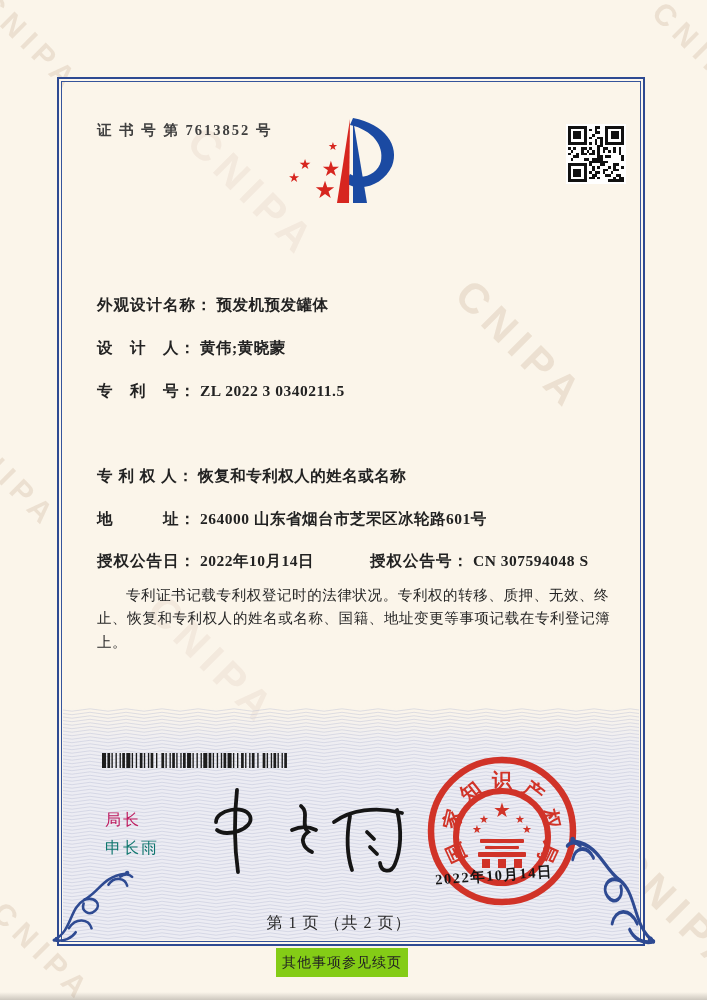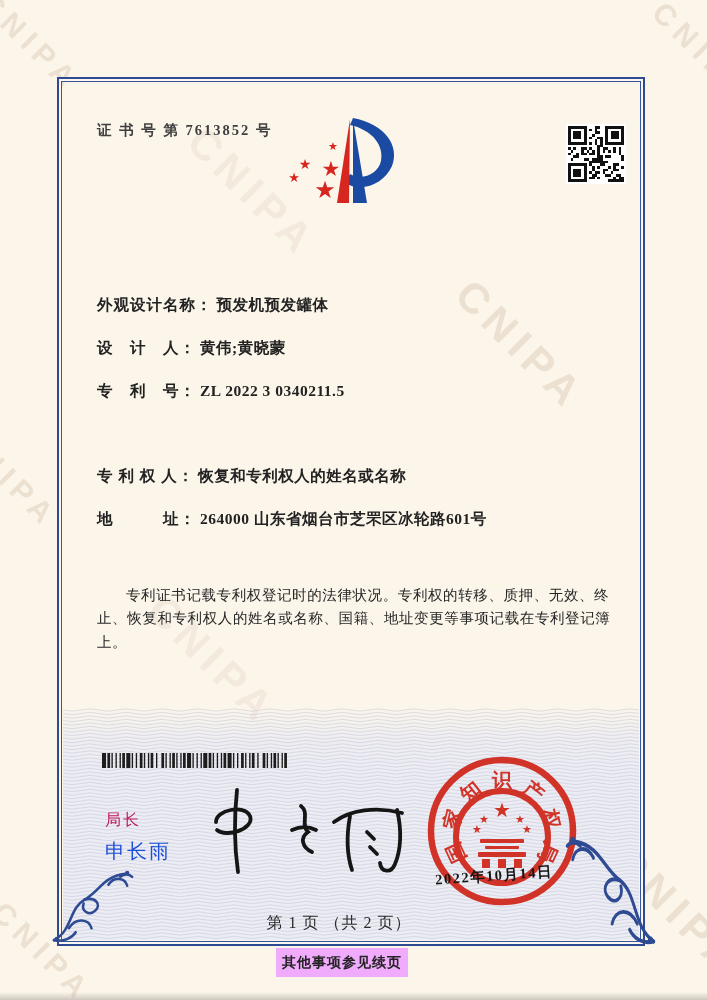--- a/index.html
+++ b/index.html
@@ -45,39 +45,39 @@
   .legal{position:absolute;left:38px;top:505px;width:526px;}
   .legal p{margin:0;text-indent:2em;font-size:14.5px;line-height:1.62;letter-spacing:.6px;color:#262626;}
   
   .band{
     position:absolute;left:4px;right:4px;bottom:4px;height:232px;overflow:hidden;z-index:1;
     background:linear-gradient(180deg, rgba(236,236,243,0) 0, rgba(236,236,243,.85) 34px, #ececf3 70px);
   }
   .band svg{position:absolute;left:0;bottom:0;}
   .barcode{position:absolute;left:43px;top:674px;width:186px;height:15px;z-index:2;}
   .director-title{position:absolute;left:46px;top:731px;font-size:16px;letter-spacing:2px;z-index:2;color:#be185d;}
-  .director-name{position:absolute;left:46px;top:759px;font-size:20px;letter-spacing:2px;z-index:2;color:#1d4ed8;font-family:Liberation Mono, monospace;}
+  .director-name{position:absolute;left:46px;top:759px;font-size:16px;letter-spacing:2px;z-index:2;color:#0f766e;font-family:Liberation Mono, monospace;}
   .sig{position:absolute;left:145px;top:701px;width:220px;height:98px;z-index:2;}
   .seal{position:absolute;left:363px;top:672px;width:160px;height:160px;z-index:2;opacity:.95;}
   .seal-date{
     position:absolute;left:376px;top:786px;width:156px;z-index:3;
     font-size:14.5px;font-weight:600;letter-spacing:1.5px;color:#151515;
     transform:rotate(-4deg);white-space:nowrap;
   }
   .page-number{
     position:absolute;left:0;right:0;top:834px;text-align:center;z-index:2;
     font-size:16px;letter-spacing:1px;color:#2a2a2a;transform:translateX(-12px);
   }
   .orn{position:absolute;z-index:3;pointer-events:none;}
   .orn-left{left:-8px;bottom:0;width:94px;height:76px;}
   .orn-right{right:-14px;bottom:-2px;width:104px;height:112px;transform:scaleX(-1);}
   
   .foot-strip{
-    position:absolute;left:276px;top:948px;width:132px;height:29px;background:#f0abfc;z-index:2;
-    text-align:center;line-height:29px;font-size:14px;letter-spacing:1px;color:#222;font-weight:700;
+    position:absolute;left:276px;top:948px;width:132px;height:29px;background:#84cc16;z-index:2;
+    text-align:center;line-height:29px;font-size:14px;letter-spacing:1px;color:#222;font-weight:400;
   }
   .edge-shadow{
     position:absolute;left:0;right:0;bottom:0;height:8px;z-index:4;
     background:linear-gradient(180deg, rgba(120,115,108,0) 0, rgba(120,115,108,.35) 100%);
   }
 </style>
 </head>
 <body>
 
 <div class="wm small" style="left:30px;top:42px">CNIPA</div>
@@ -231,20 +231,26 @@
   </div>
   <div class="row r3">
     <span class="lab">专　利　号：</span><span class="val">ZL 2022 3 0340211.5</span>
   </div>
   <div class="row r5">
     <span class="lab">专 利 权 人：</span><span class="val">恢复和专利权人的姓名或名称</span>
   </div>
   <div class="row r6">
     <span class="lab">地　　　址：</span><span class="val">264000 山东省烟台市芝罘区冰轮路601号</span>
   </div>
+  <div class="row r7">
+    <span class="lab">授权公告日：</span><span class="val">2022年10月14日</span>
+    <span class="col2">
+      <span class="lab">授权公告号：</span><span class="val">CN 307594048 S</span>
+    </span>
+  </div>
 
   <div class="legal">
     <p>专利证书记载专利权登记时的法律状况。专利权的转移、质押、无效、终止、恢复和专利权人的姓名或名称、国籍、地址变更等事项记载在专利登记簿上。</p>
   </div>
 
   <div class="band">
     <svg id="waves" width="576" height="232">
         <path d="M0 2 q9 2.4 18 0 q9 -2.4 18 0 q9 2.4 18 0 q9 -2.4 18 0 q9 2.4 18 0 q9 -2.4 18 0 q9 2.4 18 0 q9 -2.4 18 0 q9 2.4 18 0 q9 -2.4 18 0 q9 2.4 18 0 q9 -2.4 18 0 q9 2.4 18 0 q9 -2.4 18 0 q9 2.4 18 0 q9 -2.4 18 0 q9 2.4 18 0 q9 -2.4 18 0 q9 2.4 18 0 q9 -2.4 18 0 q9 2.4 18 0 q9 -2.4 18 0 q9 2.4 18 0 q9 -2.4 18 0 q9 2.4 18 0 q9 -2.4 18 0 q9 2.4 18 0 q9 -2.4 18 0 q9 2.4 18 0 q9 -2.4 18 0 q9 2.4 18 0 q9 -2.4 18 0 q9 2.4 18 0 q9 -2.4 18 0" fill="none" stroke="#b4b8d2" stroke-width="0.8" opacity="0.5"></path>
         <path d="M0 5.5 q9 2.4 18 0 q9 -2.4 18 0 q9 2.4 18 0 q9 -2.4 18 0 q9 2.4 18 0 q9 -2.4 18 0 q9 2.4 18 0 q9 -2.4 18 0 q9 2.4 18 0 q9 -2.4 18 0 q9 2.4 18 0 q9 -2.4 18 0 q9 2.4 18 0 q9 -2.4 18 0 q9 2.4 18 0 q9 -2.4 18 0 q9 2.4 18 0 q9 -2.4 18 0 q9 2.4 18 0 q9 -2.4 18 0 q9 2.4 18 0 q9 -2.4 18 0 q9 2.4 18 0 q9 -2.4 18 0 q9 2.4 18 0 q9 -2.4 18 0 q9 2.4 18 0 q9 -2.4 18 0 q9 2.4 18 0 q9 -2.4 18 0 q9 2.4 18 0 q9 -2.4 18 0 q9 2.4 18 0 q9 -2.4 18 0" fill="none" stroke="#b4b8d2" stroke-width="0.8" opacity="0.5"></path>
         <path d="M0 9 q9 2.4 18 0 q9 -2.4 18 0 q9 2.4 18 0 q9 -2.4 18 0 q9 2.4 18 0 q9 -2.4 18 0 q9 2.4 18 0 q9 -2.4 18 0 q9 2.4 18 0 q9 -2.4 18 0 q9 2.4 18 0 q9 -2.4 18 0 q9 2.4 18 0 q9 -2.4 18 0 q9 2.4 18 0 q9 -2.4 18 0 q9 2.4 18 0 q9 -2.4 18 0 q9 2.4 18 0 q9 -2.4 18 0 q9 2.4 18 0 q9 -2.4 18 0 q9 2.4 18 0 q9 -2.4 18 0 q9 2.4 18 0 q9 -2.4 18 0 q9 2.4 18 0 q9 -2.4 18 0 q9 2.4 18 0 q9 -2.4 18 0 q9 2.4 18 0 q9 -2.4 18 0 q9 2.4 18 0 q9 -2.4 18 0" fill="none" stroke="#b4b8d2" stroke-width="0.8" opacity="0.5"></path>

